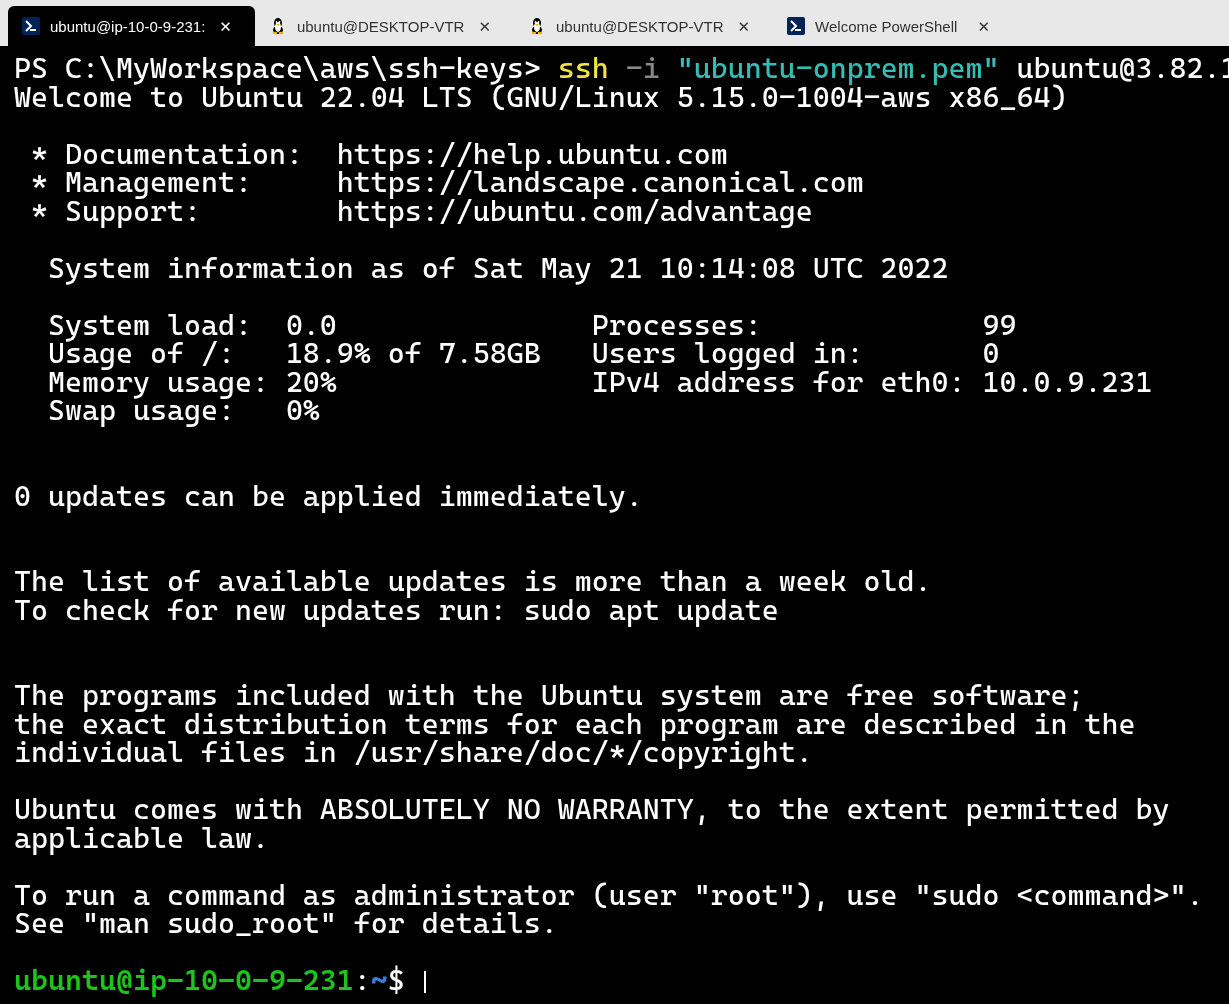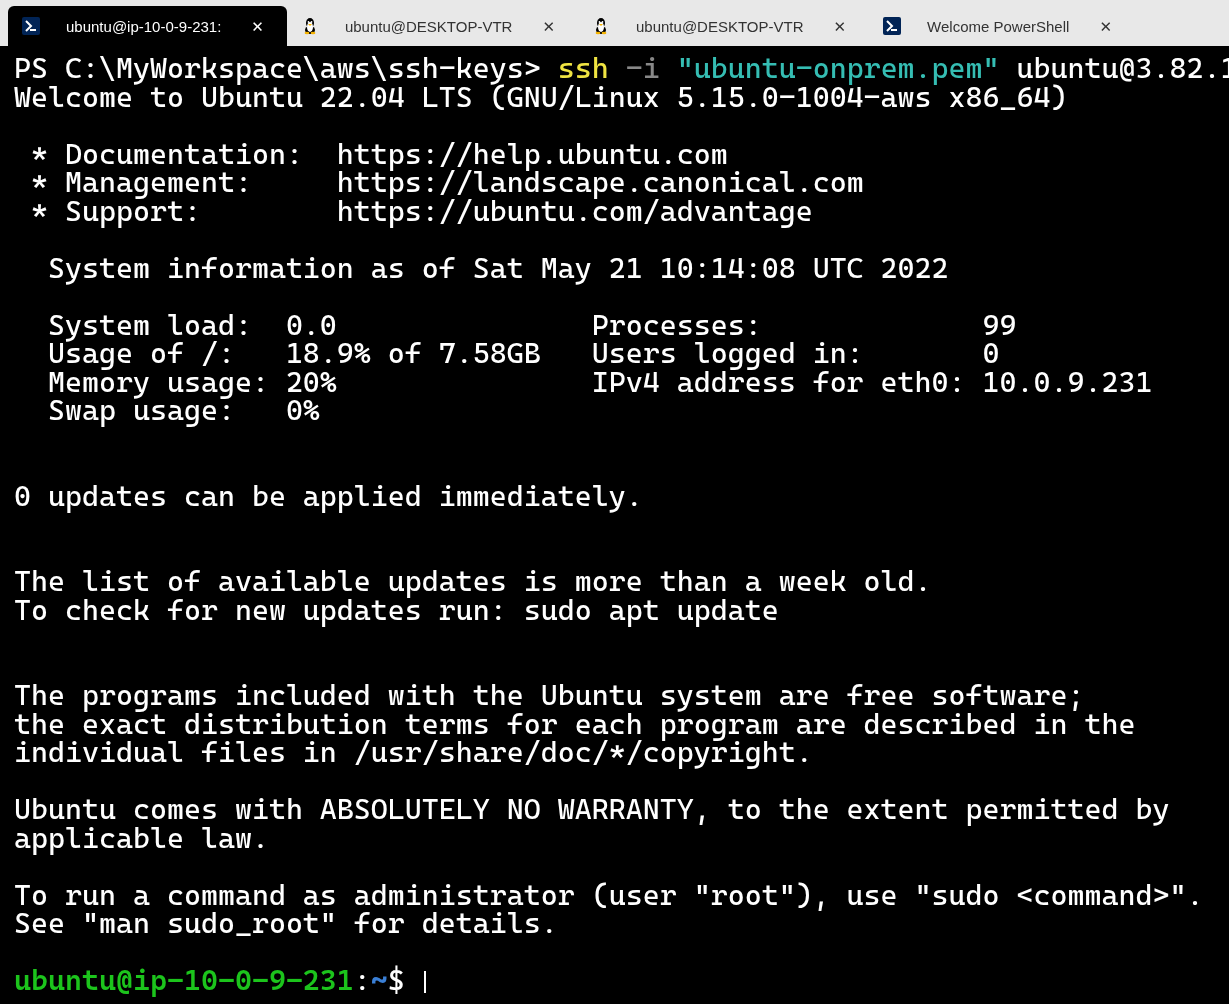--- a/index.html
+++ b/index.html
@@ -27,21 +27,21 @@
     height: 40px;
     display: flex;
     align-items: center;
     padding: 0 19px 0 14px;
     font-size: 15px;
     color: #333;
     border-top-left-radius: 6px;
     border-top-right-radius: 6px;
     min-width: 240px;
     max-width: 300px;
-    gap: 26px;
+    gap: 10px;
     cursor: pointer;
   }
   .tab.active { background: #000000; color: #ffffff; }
   .tab .tab-title {
     flex: 1;
     white-space: nowrap;
     overflow: hidden;
     text-overflow: ellipsis;
   }
   .tab .close {

